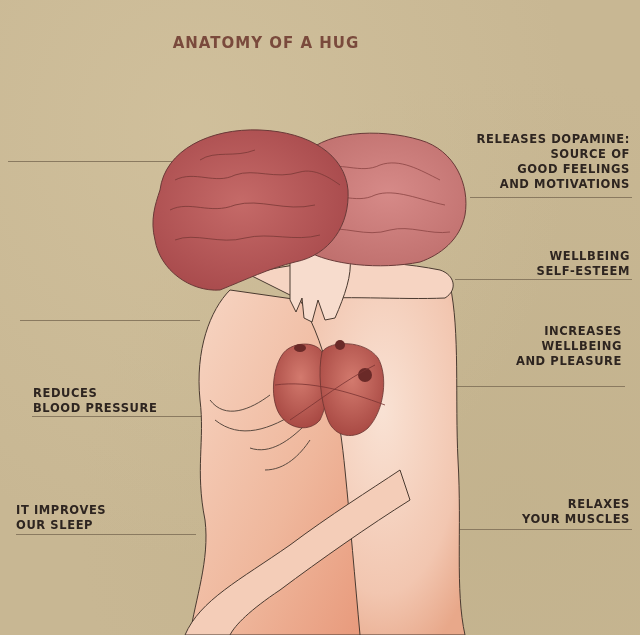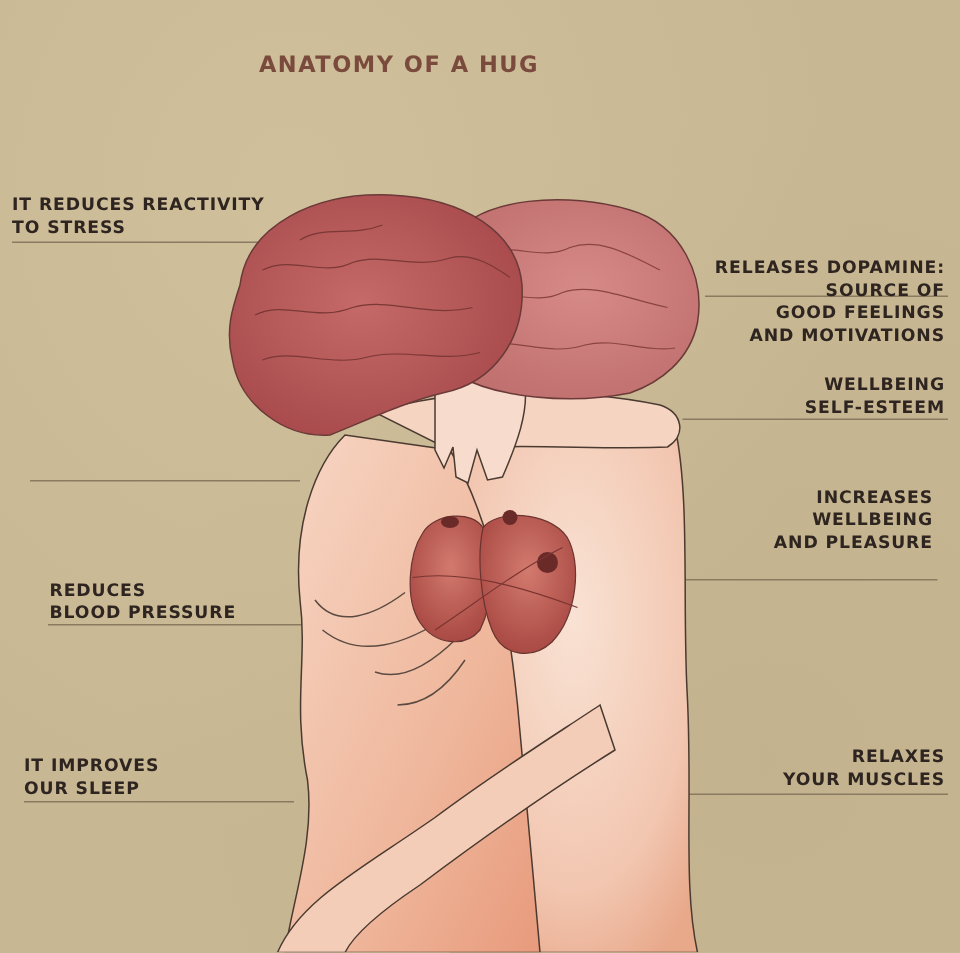--- a/index.html
+++ b/index.html
@@ -104,28 +104,26 @@
 
   <div class="rule" style="left:8px; top:161px; width:180px;"></div>
   <div class="rule" style="left:470px; top:197px; width:162px;"></div>
   <div class="rule" style="left:455px; top:279px; width:177px;"></div>
   <div class="rule" style="left:20px; top:320px; width:180px;"></div>
   <div class="rule" style="left:385px; top:386px; width:240px;"></div>
   <div class="rule" style="left:32px; top:416px; width:260px;"></div>
   <div class="rule" style="left:16px; top:534px; width:180px;"></div>
   <div class="rule" style="left:455px; top:529px; width:177px;"></div>
 
-  <div class="label" style="left:8px; top:129px;">IT REDUCES REACTIVITY
-TO STRESS</div>
   <div class="label" style="left:16px; top:503px;">IT IMPROVES
 OUR SLEEP</div>
   <div class="label" style="left:33px; top:386px;">REDUCES
 BLOOD PRESSURE</div>
 
-  <div class="label right" style="right:10px; top:132px;margin-top:39px;">RELEASES DOPAMINE:
+  <div class="label right" style="right:10px; top:132px;">RELEASES DOPAMINE:
 SOURCE OF
 GOOD FEELINGS
 AND MOTIVATIONS</div>
   <div class="label right" style="right:10px; top:249px;">WELLBEING
 SELF-ESTEEM</div>
   <div class="label right" style="right:18px; top:324px;">INCREASES
 WELLBEING
 AND PLEASURE</div>
   <div class="label right" style="right:10px; top:497px;">RELAXES
 YOUR MUSCLES</div>

